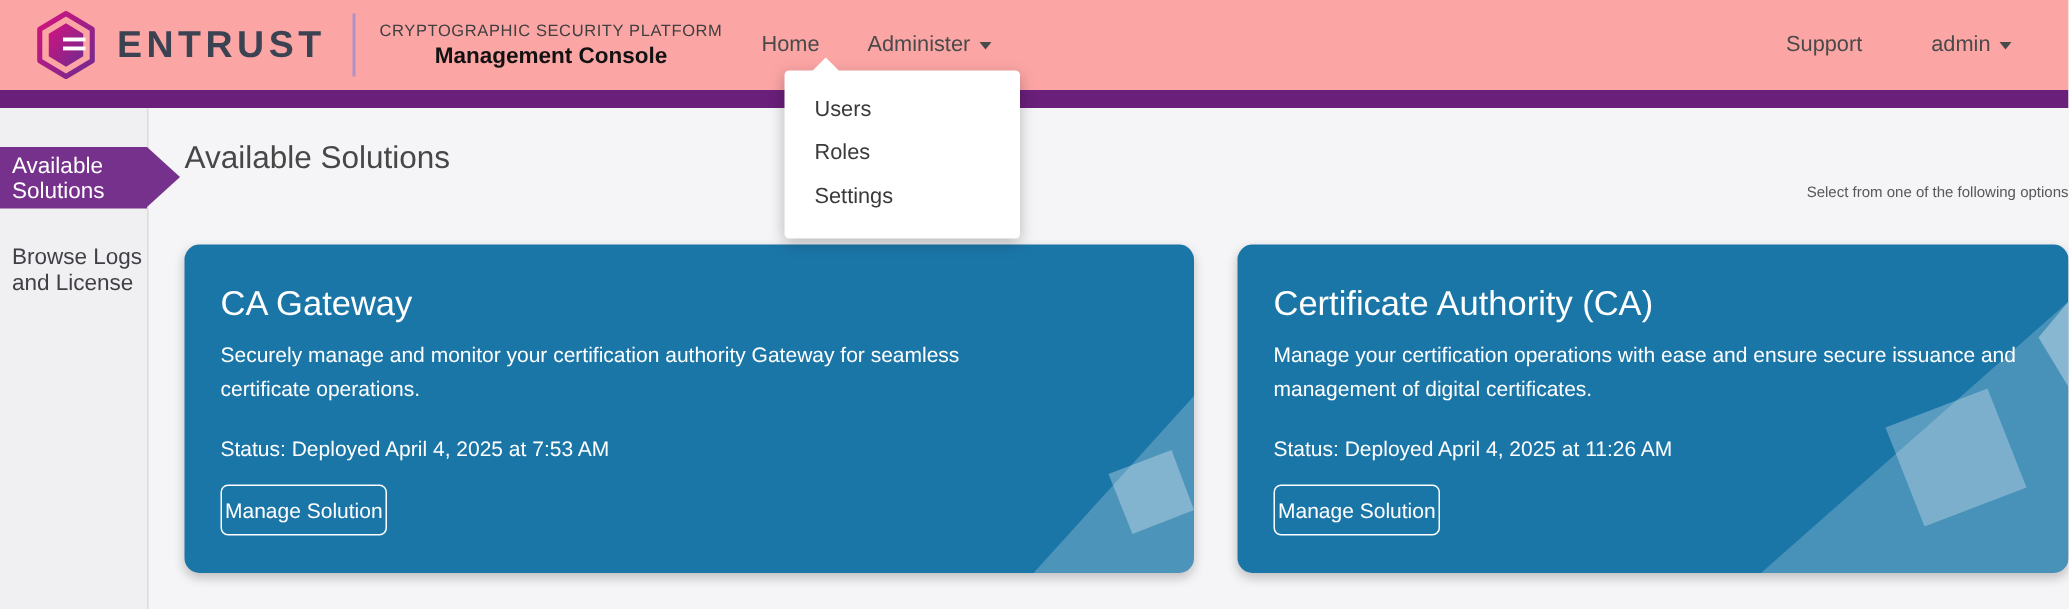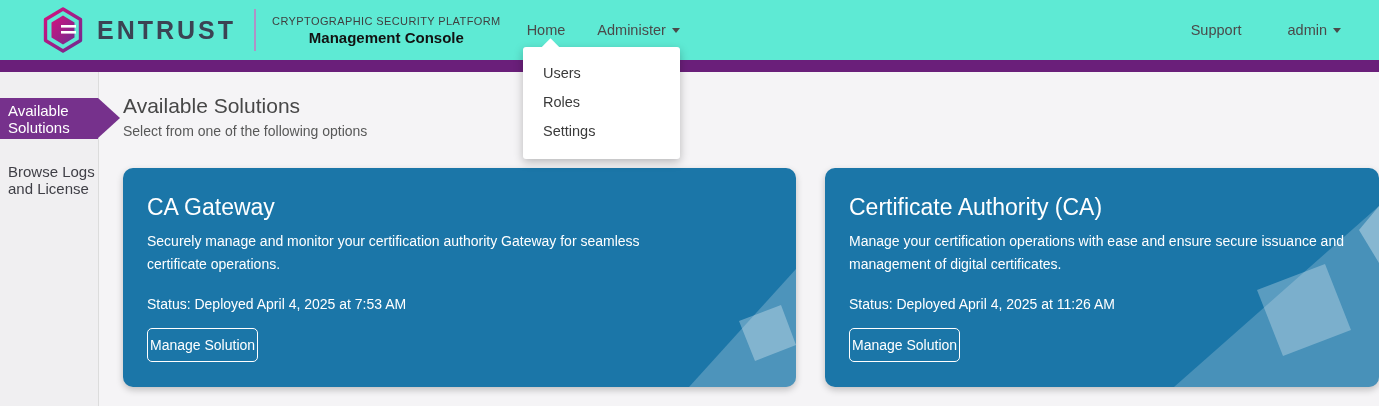--- a/index.html
+++ b/index.html
@@ -6,26 +6,25 @@
   html, body { width: 1379px; height: 406px; overflow: hidden; }
   body {
     font-family: "Liberation Sans", sans-serif;
     background: #f5f4f6;
     position: relative;
   }
 
   
   .header {
     height: 60px;
-    background: #5eead4;
+    background: #fca5a5;
     display: flex;
     align-items: center;
     position: relative;
     z-index: 5;
-    padding-left: 19px;
   }
   .brand { display: flex; align-items: center; margin-left: 22px; cursor: pointer; }
   .brand svg { display: block; }
   .wordmark {
     font-size: 25px; font-weight: bold; color: #3b4353;
     letter-spacing: 3px; margin-left: 12px;
   }
   .brand-divider {
     width: 2px; height: 42px; background: #b091c6; margin: 0 16px 0 18px;
   }
@@ -83,21 +82,21 @@
   .side-item.active::after {
     content: ""; position: absolute; right: -22px; top: 0;
     width: 0; height: 0;
     border-top: 20.5px solid transparent;
     border-bottom: 20.5px solid transparent;
     border-left: 22px solid #76318c;
   }
 
   .main { flex: 1; padding: 22px 0 0 24px; background: #f5f4f6; }
   .page-title { font-size: 21px; font-weight: normal; color: #474747; }
-  .page-subtitle { font-size: 14px; color: #585858; margin-top: 5px; }
+  .page-subtitle { font-size: 10px; color: #585858; margin-top: 5px; text-align: right; }
 
   
   .cards { display: flex; gap: 29px; margin-top: 29px; }
   .card {
     position: relative; overflow: hidden;
     background: #1b76a8; color: #ffffff;
     border-radius: 10px; height: 219px;
     padding: 26px 26px 0 24px;
     box-shadow: 0 3px 7px rgba(0,0,0,0.22);
   }

